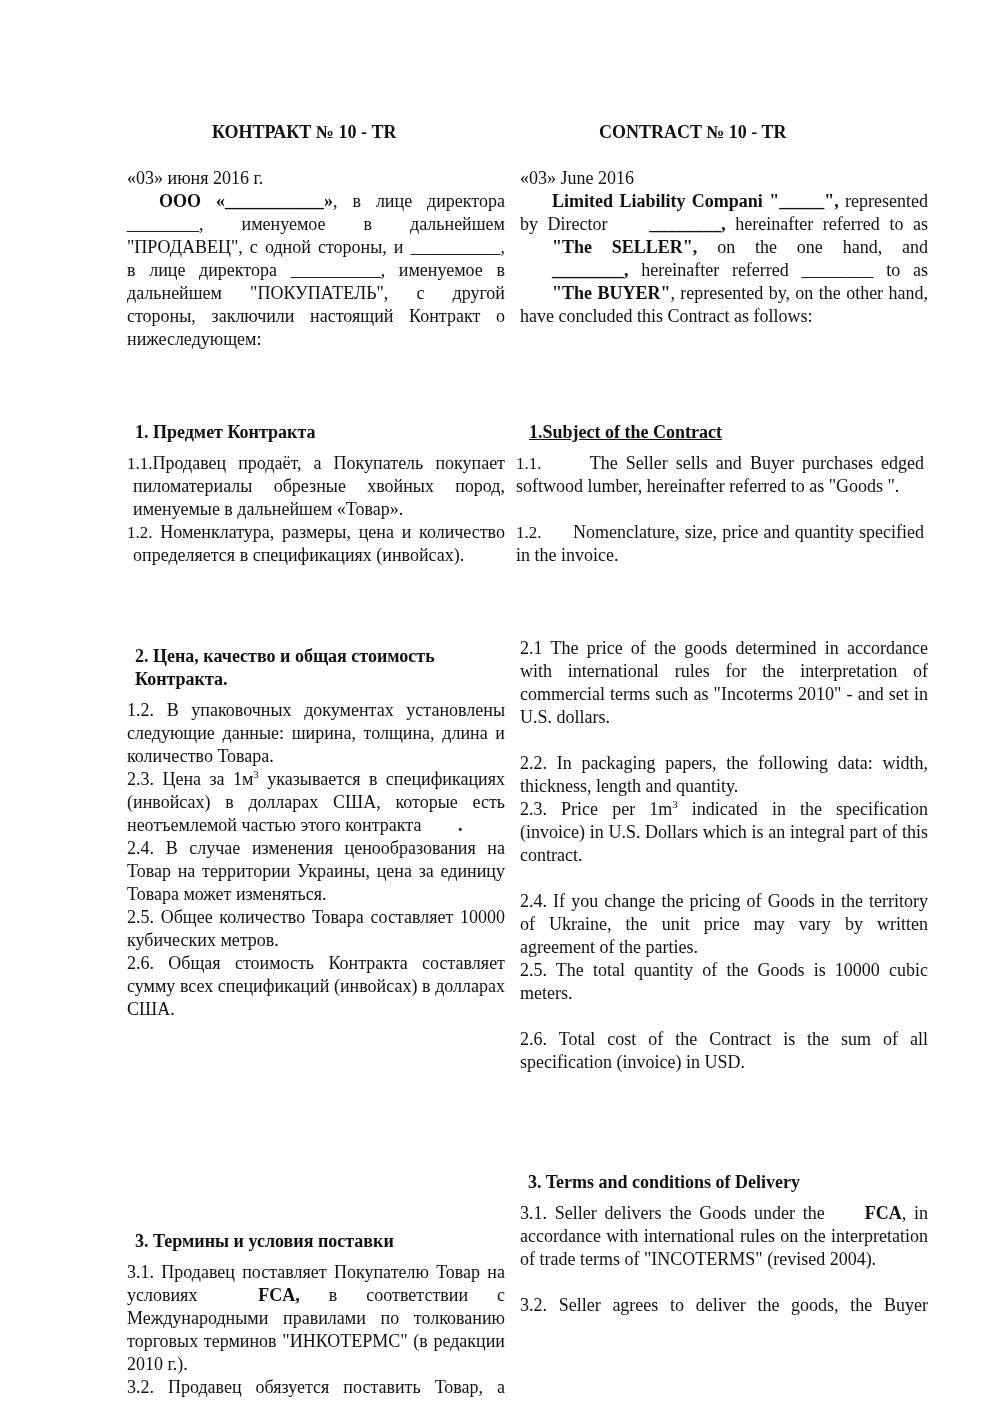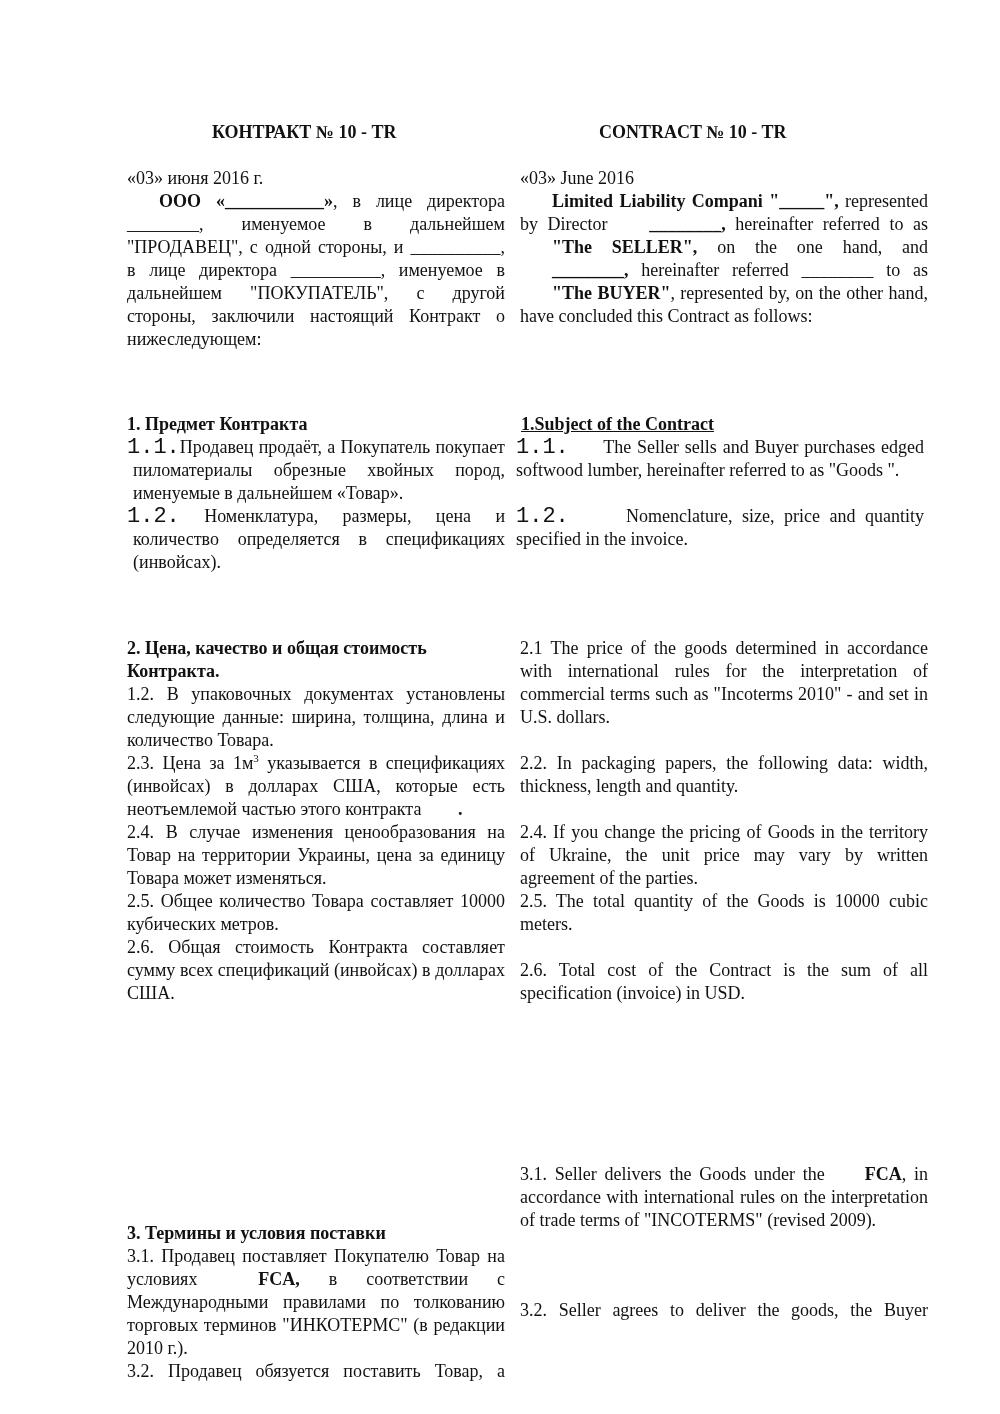--- a/index.html
+++ b/index.html
@@ -5,22 +5,22 @@
   html, body { margin: 0; padding: 0; background: #ffffff; }
   body { width: 1000px; height: 1414px; position: relative; overflow: hidden;
          font-family: "Liberation Serif", "DejaVu Serif", serif; color: #111; }
   .col { position: absolute; width: 378px; font-size: 18px; line-height: 23px; }
   .left { left: 127px; }
   .right { left: 520px; width: 408px; }
   .title { position: absolute; top: 122px; font-weight: bold; font-size: 18px; }
   .title.left { left: 212px; }
   .title.right { left: 599px; }
   .j { text-align: justify; text-align-last: left; margin: 0; }
-  .h { font-weight: bold; margin: 0; }
-  .sans-num { font-family: Liberation Mono, monospace; font-size: 22px; }
+  .h { font-weight: bold; margin: 8px; }
+  .sans-num { font-family: Liberation Serif, serif; font-size: 17px; }
   .gap { height: 23px; }
   sup { font-size: 11px; line-height: 0; }
   b { font-weight: bold; margin-left: 32px; }
 </style>
 </head>
 <body>
 
 <div class="title left">КОНТРАКТ № 10 - TR</div>
 <div class="title right">CONTRACT № 10 - TR</div>
 
@@ -53,30 +53,32 @@
   <p class="j"><span>2.3. Цена за 1м</span><sup>3</sup><span> указывается в спецификациях (инвойсах) в долларах США, которые есть неотъемлемой частью этого контракта </span><b>.</b></p>
   <p class="j">2.4. В случае изменения ценообразования на Товар на территории Украины, цена за единицу Товара может изменяться.</p>
   <p class="j">2.5. Общее количество Товара составляет 10000 кубических метров.</p>
   <p class="j">2.6. Общая стоимость Контракта составляет сумму всех спецификаций (инвойсах) в долларах США.</p>
 </div>
 
 <div class="col right" style="top:637px;">
   <p class="j">2.1 The price of the goods determined in accordance with international rules for the interpretation of commercial terms such as "Incoterms 2010" - and set in U.S. dollars.</p>
   <div class="gap"></div>
   <p class="j">2.2. In packaging papers, the following data: width, thickness, length and quantity.</p>
+  <p class="j"><span>2.3. Price per 1m</span><sup>3</sup><span> indicated in the specification (invoice) in U.S. Dollars which is an integral part of this contract.</span></p>
   <div class="gap"></div>
   <p class="j">2.4. If you change the pricing of Goods in the territory of Ukraine, the unit price may vary by written agreement of the parties.</p>
   <p class="j">2.5. The total quantity of the Goods is 10000 cubic meters.</p>
   <div class="gap"></div>
   <p class="j">2.6. Total cost of the Contract is the sum of all specification (invoice) in USD.</p>
 </div>
 
 <div class="col left" style="top:1222px;">
   <p class="h">3. Термины и условия поставки</p>
   <p class="j"><span>3.1. Продавец поставляет Покупателю Товар на условиях </span><b>FCA,</b><span> в соответствии с Международными правилами по толкованию торговых терминов "ИНКОТЕРМС" (в редакции 2010 г.).</span></p>
   <p class="j" style="text-align-last:justify;">3.2. Продавец обязуется поставить Товар, а</p>
 </div>
 
 <div class="col right" style="top:1163px;">
-  <p class="j"><span>3.1. Seller delivers the Goods under the </span><b>FCA</b><span>, in accordance with international rules on the interpretation of trade terms of "INCOTERMS" (revised 2009).</span></p>
+  <p class="h">3. Terms and conditions of Delivery</p>
+  <p class="j"><span>3.1. Seller delivers the Goods under the </span><b>FCA</b><span>, in accordance with international rules on the interpretation of trade terms of "INCOTERMS" (revised 2004).</span></p>
   <div class="gap"></div>
-  <p class="j" style="text-align-last:justify;margin-top:44px;">3.2. Seller agrees to deliver the goods, the Buyer</p>
+  <p class="j" style="text-align-last:justify;">3.2. Seller agrees to deliver the goods, the Buyer</p>
 </div>
 
 </body></html>

